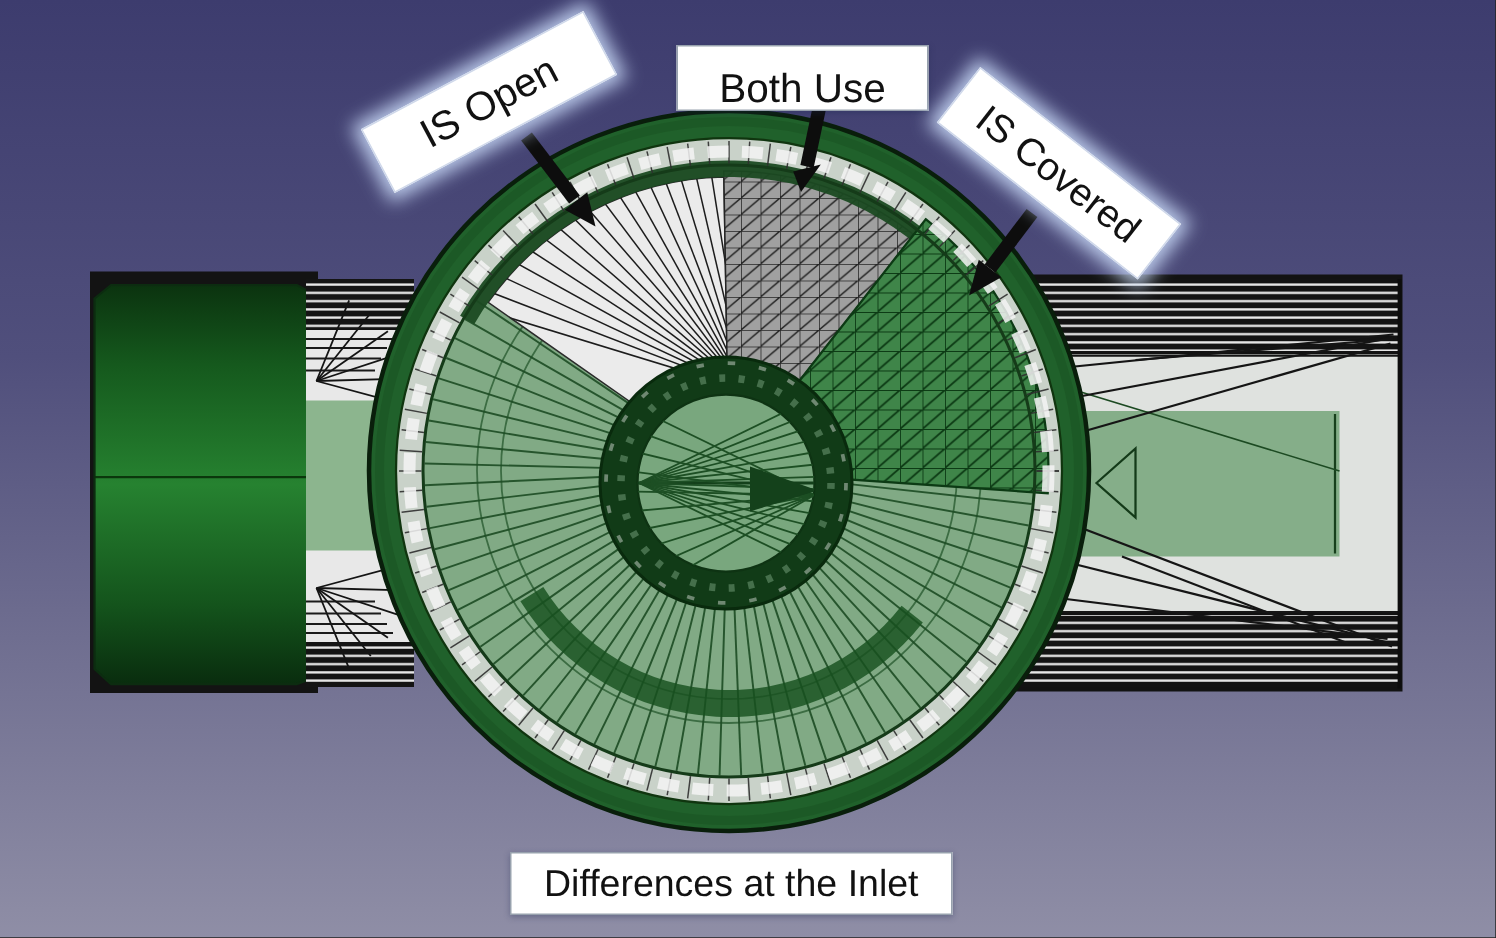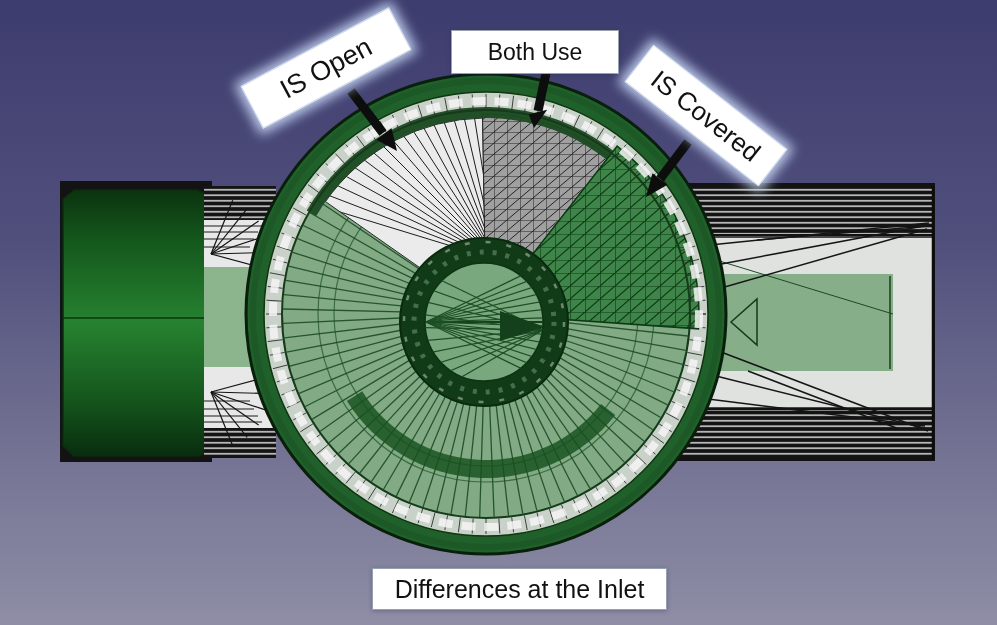--- a/index.html
+++ b/index.html
@@ -16,23 +16,23 @@
   }
   .glow{
     border:1px solid #cfd8ea;
     box-shadow:0 0 12px 5px rgba(208,226,255,0.85);
   }
   .flat{
     border:1px solid #97a1ad;
     box-shadow:0 1px 4px rgba(30,40,80,0.35);
   }
   .lbl-is-open{left:242px;top:44px;width:166px;height:46px;transform:rotate(-28deg);font-size:27px;}
-  .lbl-both-use{left:451px;top:30px;width:166px;height:42px;font-size:23px;}
+  .lbl-both-use{left:451px;top:30px;width:166px;height:42px;font-size:27px;align-items:flex-end;}
   .lbl-is-covered{left:621px;top:92px;width:168px;height:45px;transform:rotate(38deg);font-size:26px;}
-  .lbl-caption{left:340px;top:568px;width:293px;height:40px;font-size:25px;margin-left:32px;}
+  .lbl-caption{left:340px;top:568px;width:293px;height:40px;font-size:25px;}
 </style>
 </head>
 <body>
 
 <div class="stage">
 <svg width="997" height="625" viewBox="0 0 997 625">
   <defs>
     <linearGradient id="gradPipe" x1="0" y1="0" x2="0" y2="1">
       <stop offset="0" stop-color="#0b330f"></stop>
       <stop offset="0.2" stop-color="#15591d"></stop>

